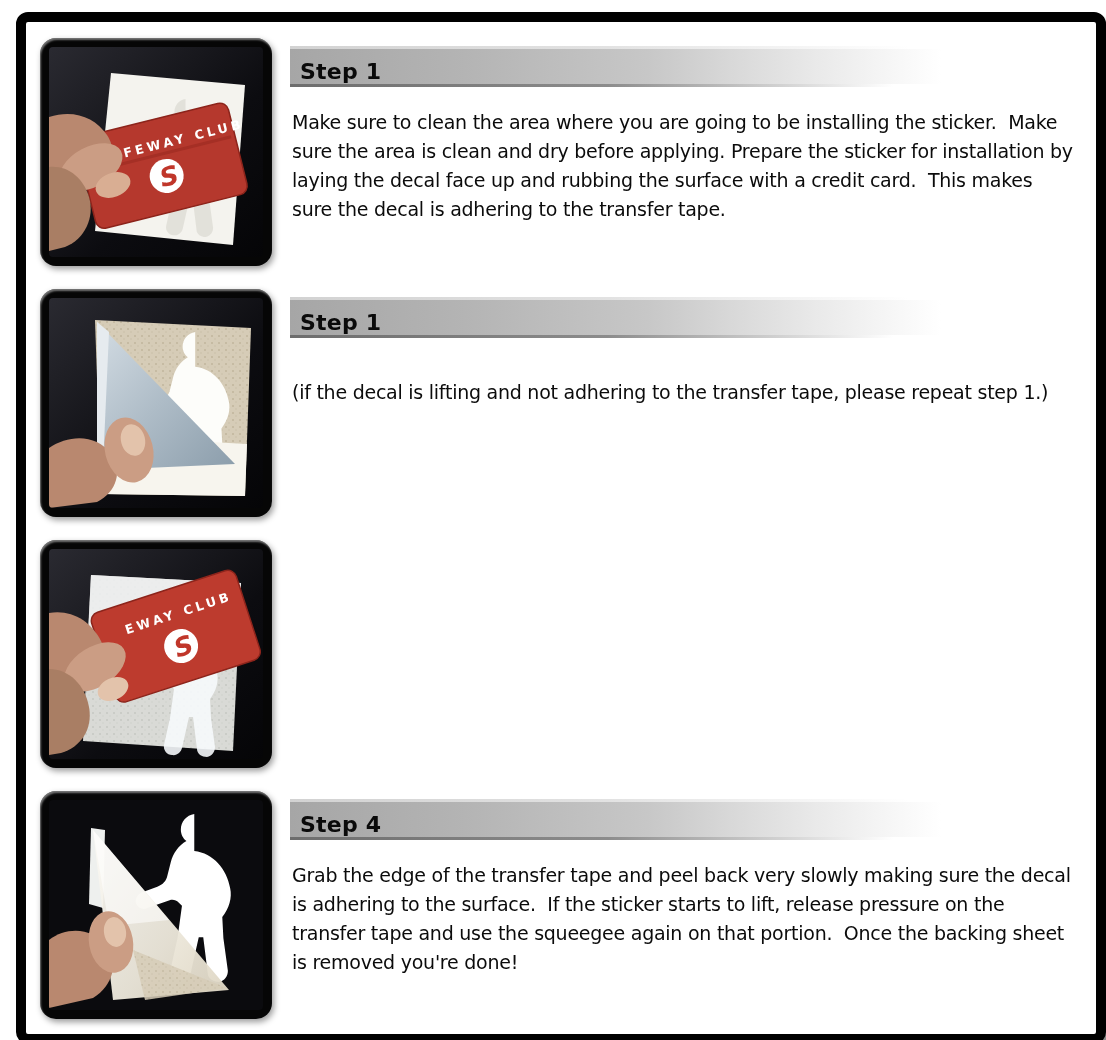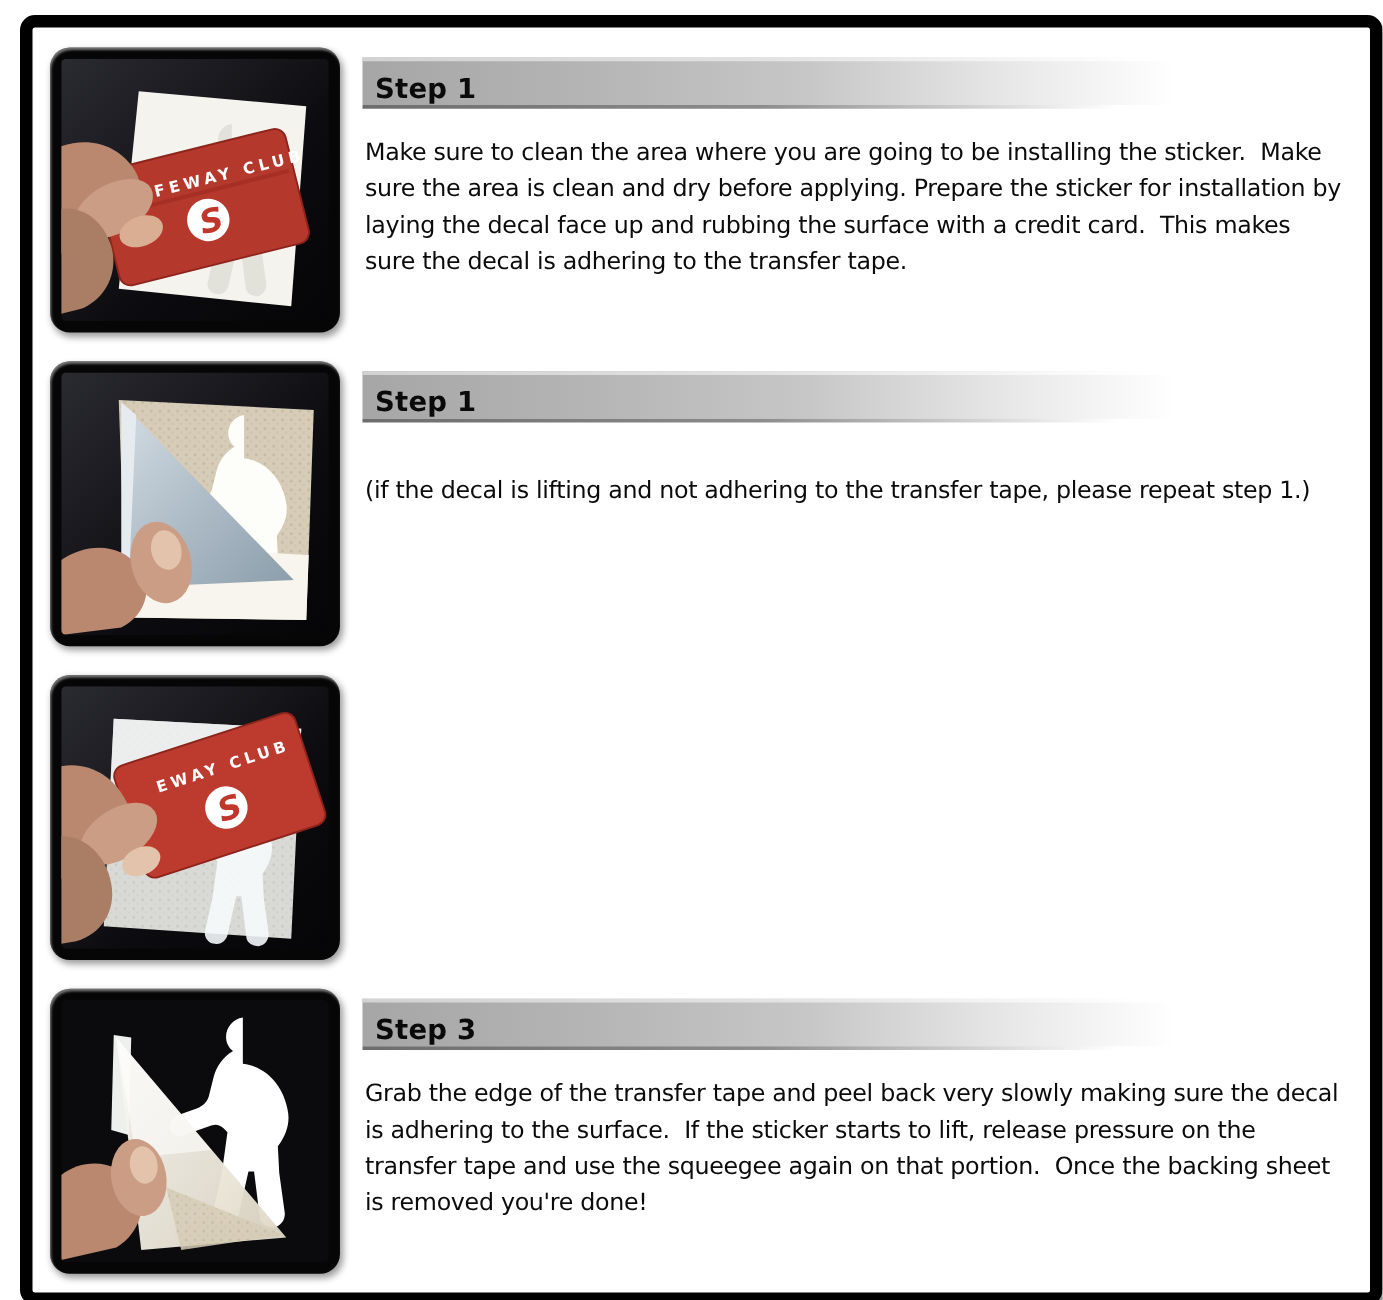--- a/index.html
+++ b/index.html
@@ -185,19 +185,19 @@
         <path d="M44,30 L120,120 L60,126 Z" fill="#ffffff" opacity=".55"></path>
         <g>
           <path d="M0,140 C18,126 44,128 58,146 C70,162 64,186 44,198 L0,208 Z" fill="#b9886f"></path>
           <ellipse cx="62" cy="142" rx="22" ry="31" transform="rotate(-10 62 142)" fill="#cb9d84"></ellipse>
           <ellipse cx="66" cy="132" rx="11" ry="15" transform="rotate(-10 66 132)" fill="#e3c3ab"></ellipse>
         </g>
       </svg>
     </div>
     <div class="content">
       <div class="step-bar">
-        <span class="step-title">Step 3</span>
+        <span class="step-title">Step 4</span>
       </div>
       <p class="step-body">Grab the edge of the transfer tape and peel back very slowly making sure the decal is adhering to the surface.  If the sticker starts to lift, release pressure on the transfer tape and use the squeegee again on that portion.  Once the backing sheet is removed you're done!</p>
     </div>
   </div>
 
 </div>
 
 </body></html>

